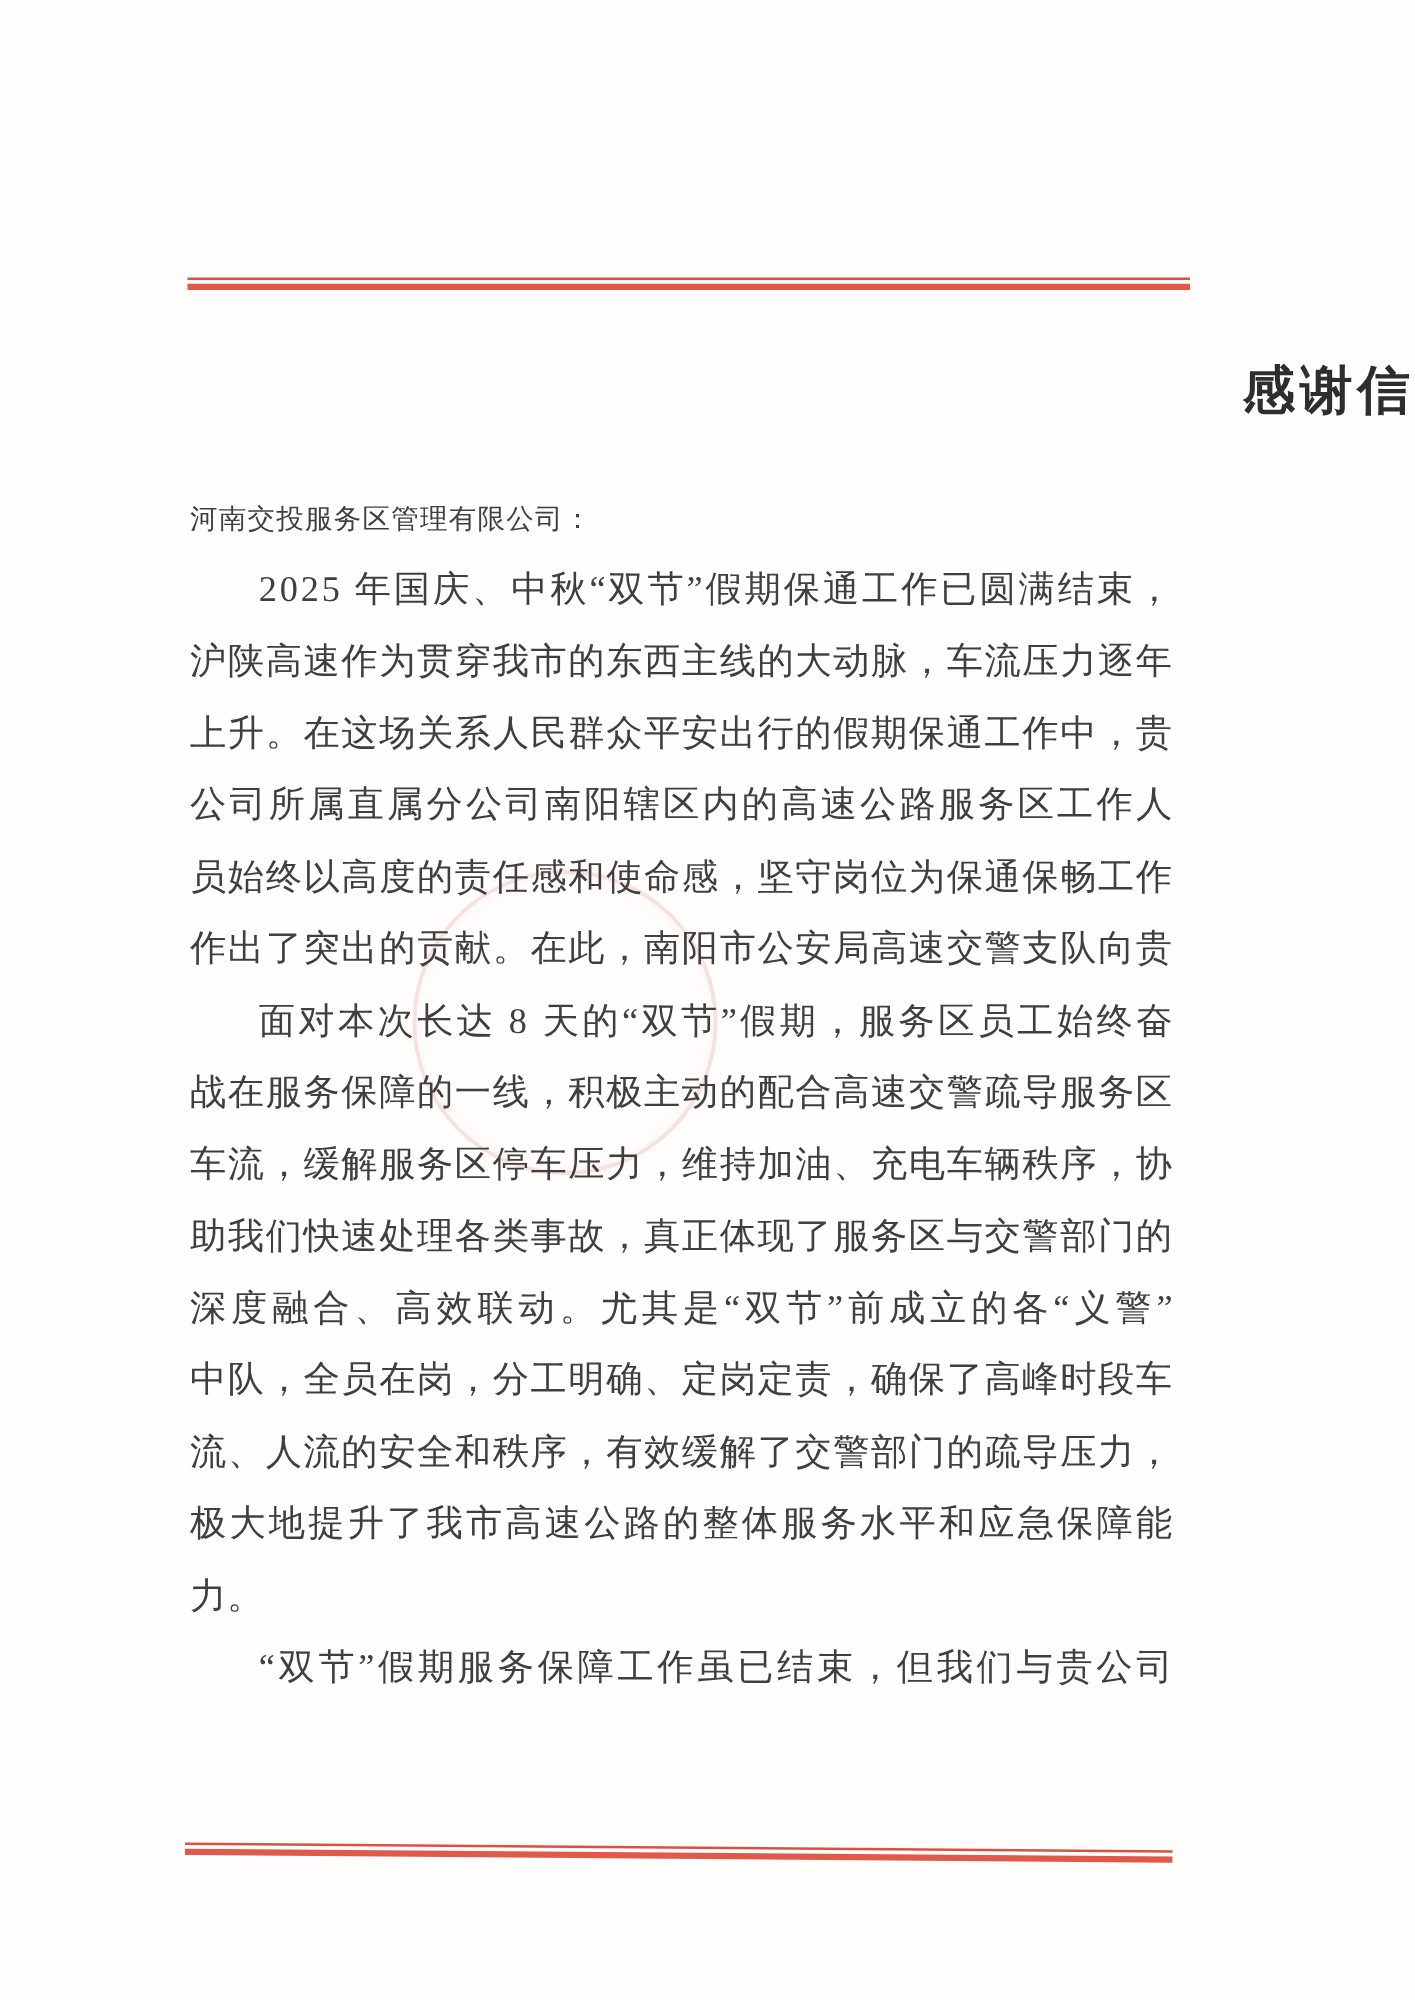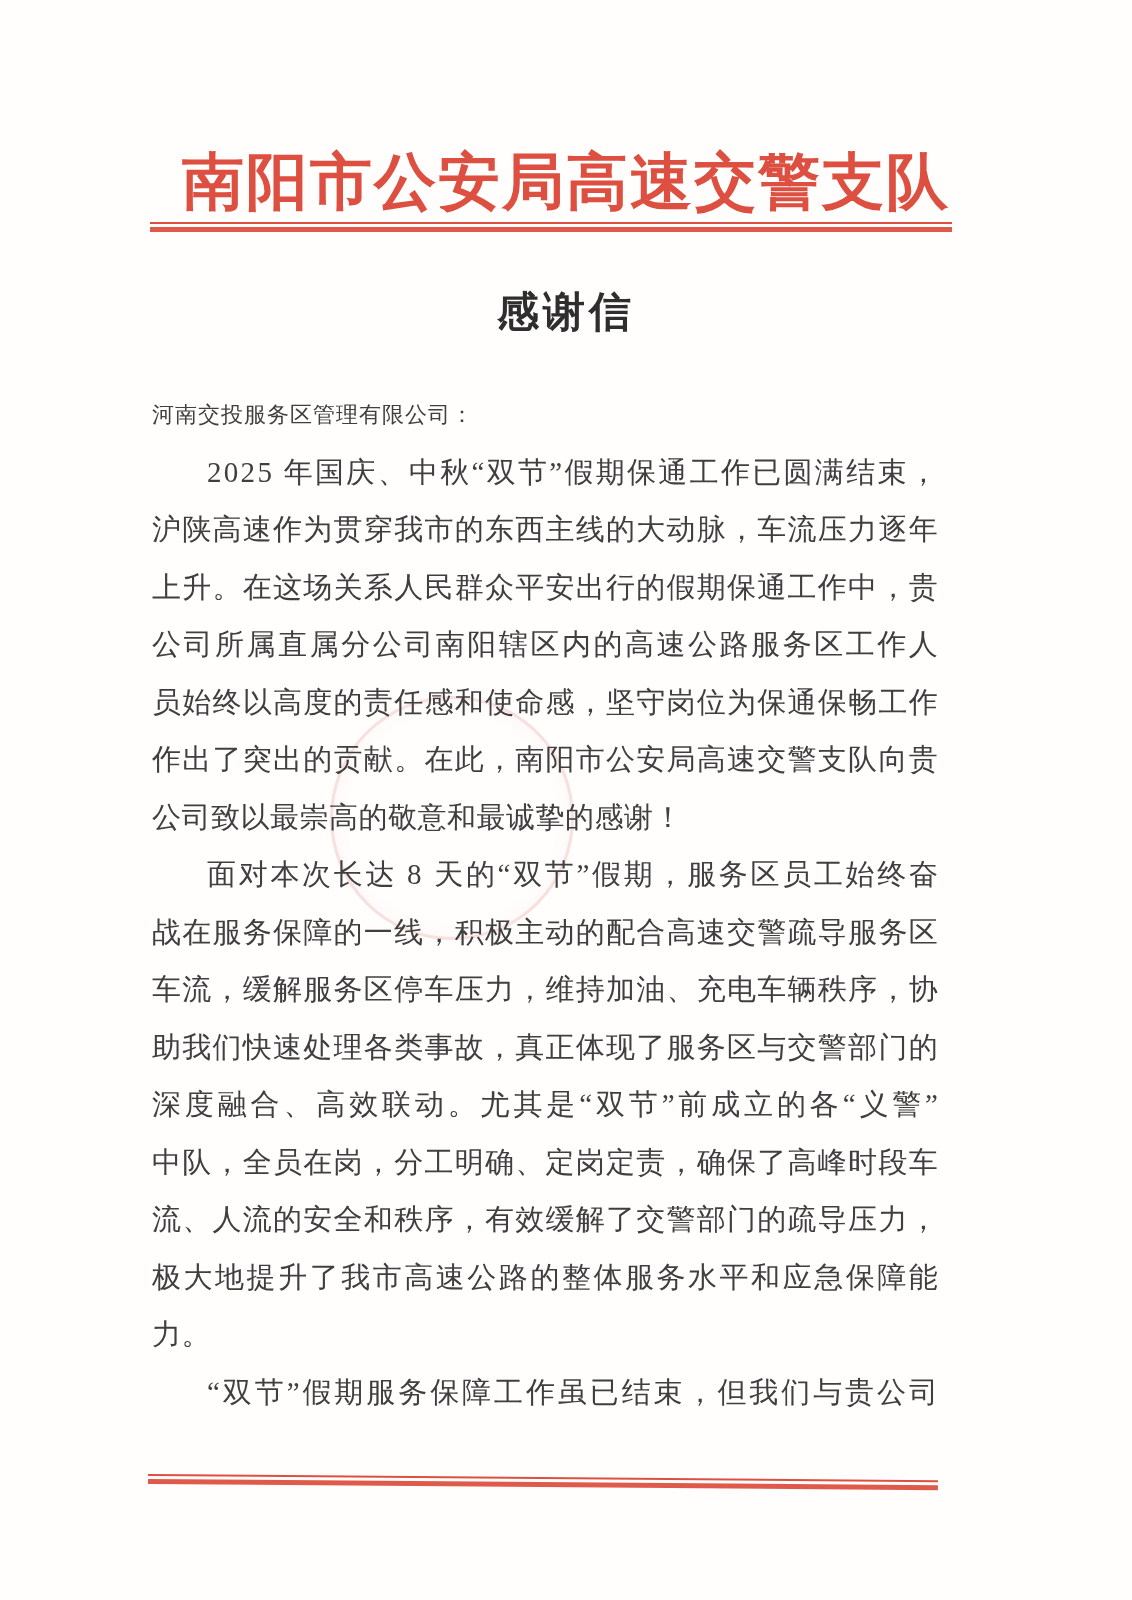--- a/index.html
+++ b/index.html
@@ -26,21 +26,21 @@
     height:3px;
     border-top:2px solid #dd4f41;
     border-bottom:5px solid #e05a4b;
     background:transparent;
   }
   .rule-top{left:150px;top:222px;width:802px;}
   .rule-bottom{left:148px;top:1474px;width:790px;transform:rotate(0.45deg);transform-origin:left center;}
   
   .title{
     position:absolute;top:284px;left:0;width:100%;
-    text-align:center;
+    text-align:right;
     font-size:42px;font-weight:bold;
     letter-spacing:4px;
     color:#2e2e2e;
   }
   
   .body-block{
     position:absolute;
     left:152px;top:386px;
     width:786px;
     color:#3f3f3f;
@@ -73,21 +73,20 @@
     border:3px solid rgba(214,106,96,0.20);
     border-radius:50%;
     box-shadow:inset 0 0 18px rgba(214,106,96,0.06);
   }
 </style>
 </head>
 <body>
 
 <div class="page">
 
-  <div class="agency">南阳市公安局高速交警支队</div>
 
   <div class="rule rule-top"></div>
 
   <div class="title">感谢信</div>
 
   <div class="stamp-ghost"></div>
 
   <div class="body-block">
     <div class="salutation">河南交投服务区管理有限公司：</div>
     <div id="body-lines">
@@ -252,21 +251,20 @@
           <span>局</span>
           <span>高</span>
           <span>速</span>
           <span>交</span>
           <span>警</span>
           <span>支</span>
           <span>队</span>
           <span>向</span>
           <span>贵</span>
         </div>
-        <div class="line">公司致以最崇高的敬意和最诚挚的感谢！</div>
         <div class="line indent justify">
           <span>面</span>
           <span>对</span>
           <span>本</span>
           <span>次</span>
           <span>长</span>
           <span>达</span>
           <span> </span>
           <span>8</span>
           <span> </span>

